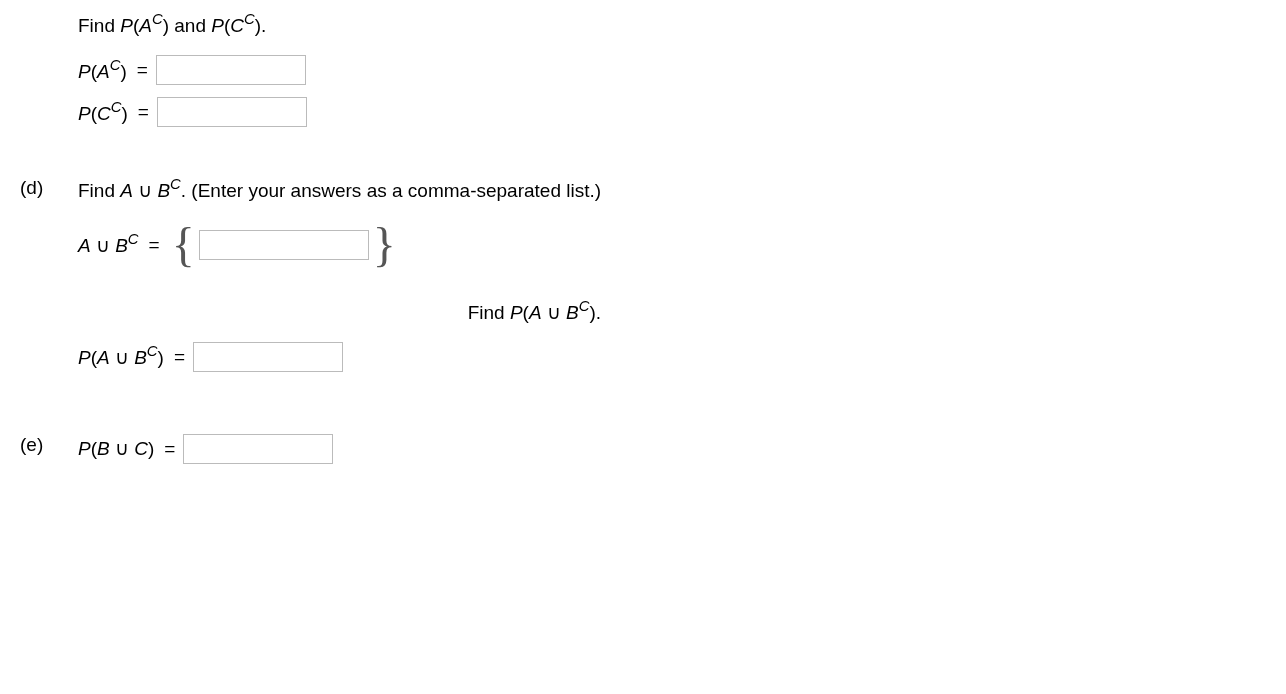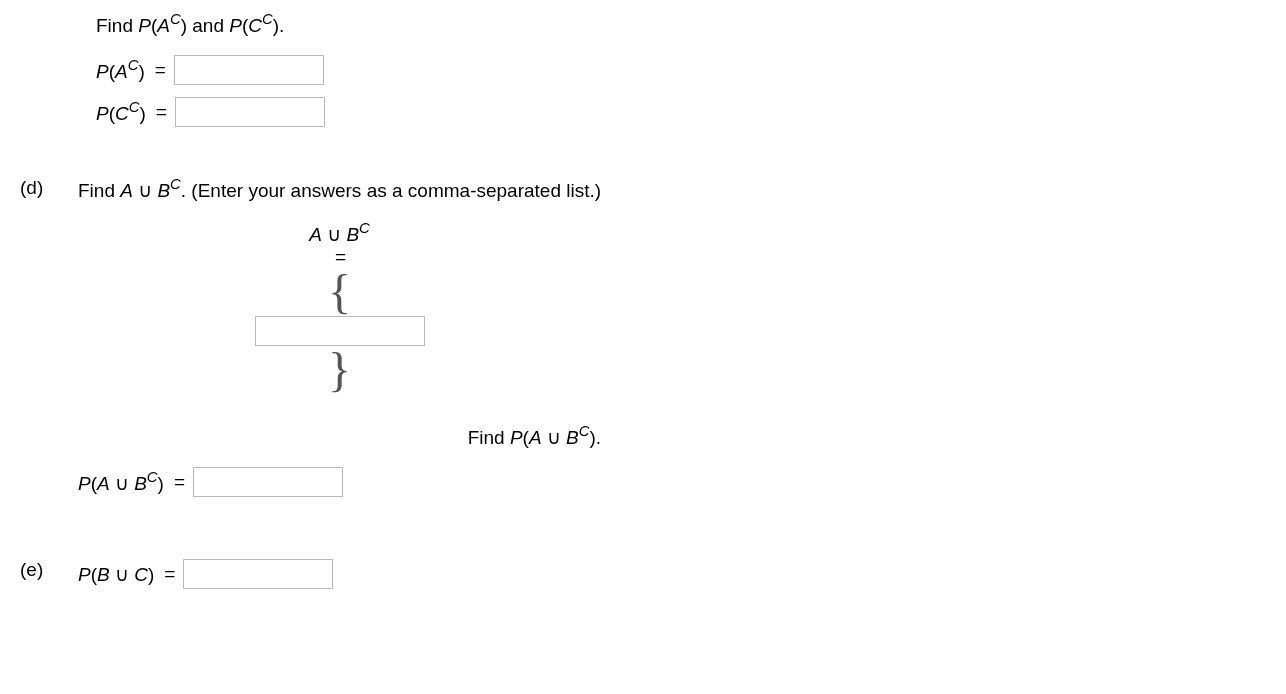--- a/index.html
+++ b/index.html
@@ -34,21 +34,21 @@
     }
     .prompt-row {
       margin-bottom: 18px;
     }
     .sub-prompt-row {
       margin-top: 30px;
       margin-bottom: 18px;
       justify-content: flex-end;
     }
     .indent {
-      margin-left: 76px;
+      margin-left: 58px;
     }
     .italic {
       font-style: italic;
     }
     .math-wrap {
       white-space: nowrap;
     }
     .sup {
       font-style: italic;
       font-size: 0.78em;
@@ -122,21 +122,21 @@
     <span class="part-label">(d)</span>
     <div class="part-content">
       <div class="row prompt-row">
         <span class="math-wrap">
           <span>Find </span>
           <span class="italic">A</span><span> ∪ </span><span class="italic">B</span><span class="sup">C</span><span>.</span>
           <span> (Enter your answers as a comma-separated list.)</span>
         </span>
       </div>
 
-      <div class="row" style="margin-top:18px;flex-direction:column;">
+      <div class="row" style="margin-top:18px;">
         <span class="math-wrap">
           <span class="italic">A</span><span> ∪ </span><span class="italic">B</span><span class="sup">C</span>
         </span>
         <span class="eq">=</span>
         <span class="brace">{</span>
         <input type="text" class="answer-box-set" style="">
         <span class="brace">}</span>
       </div>
 
       <div class="row sub-prompt-row">

